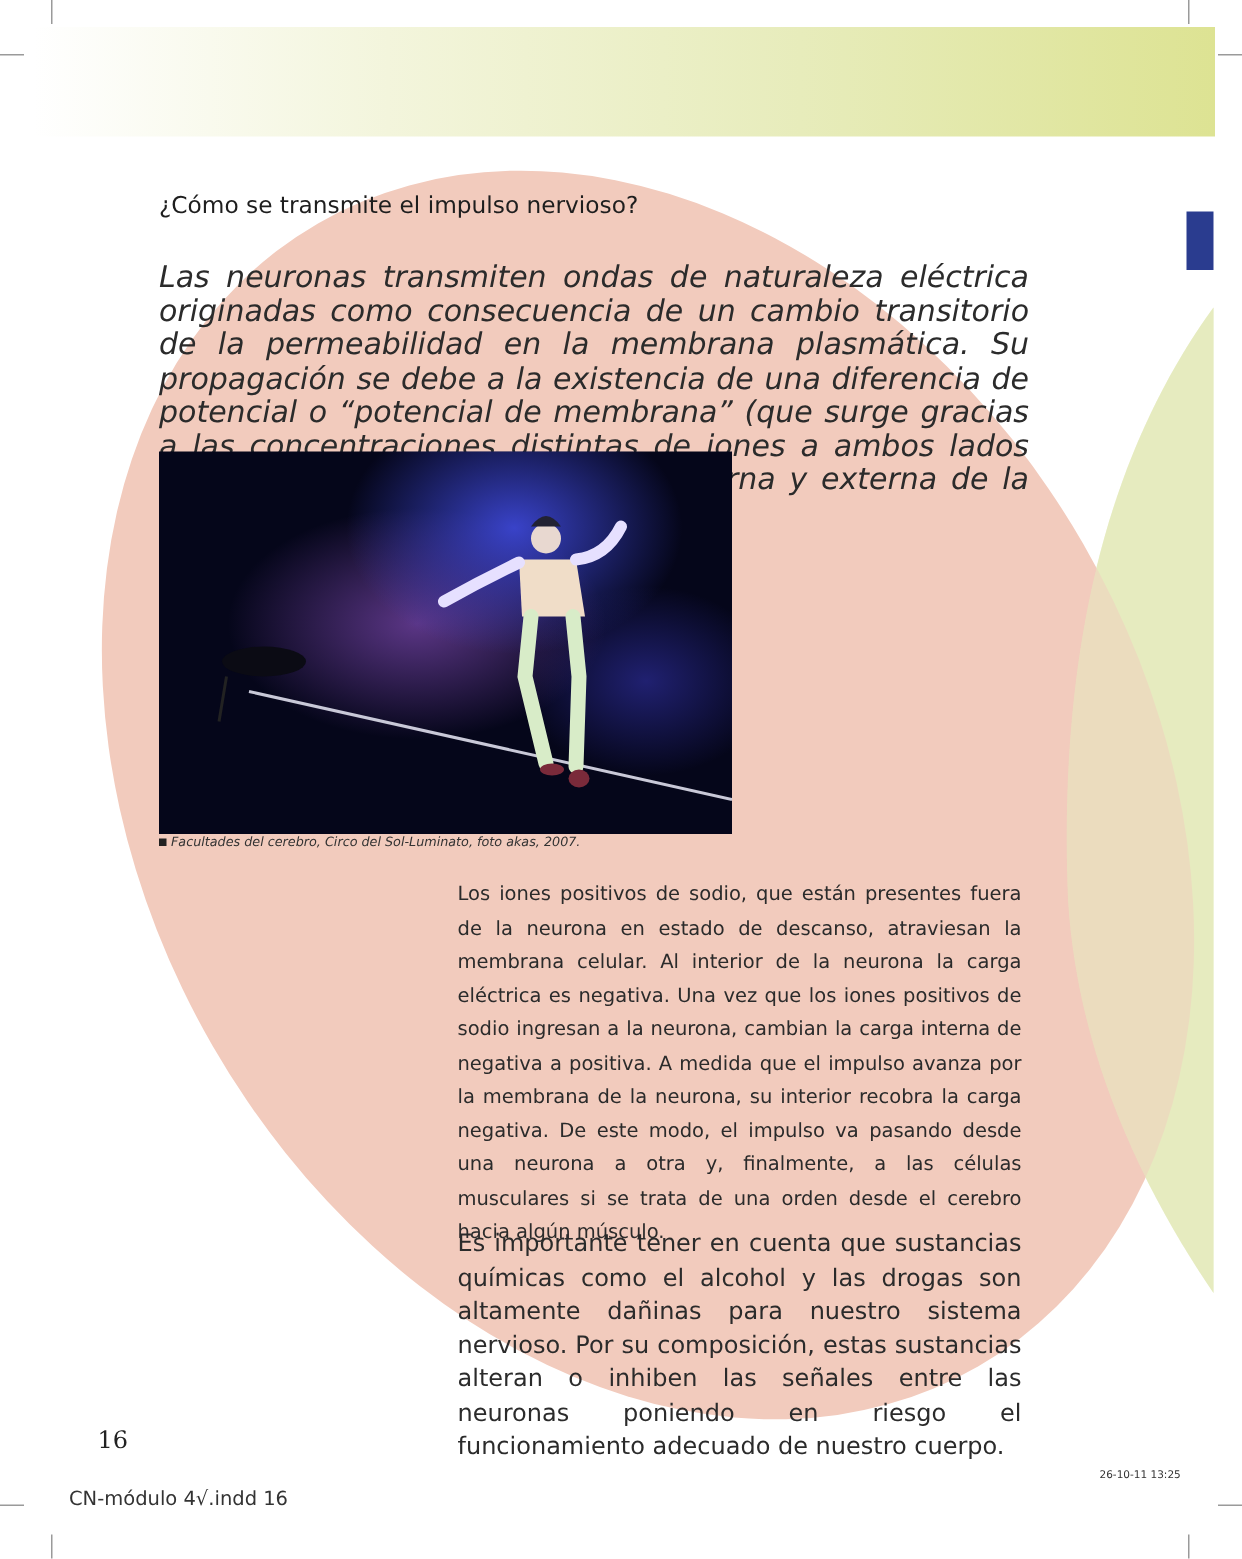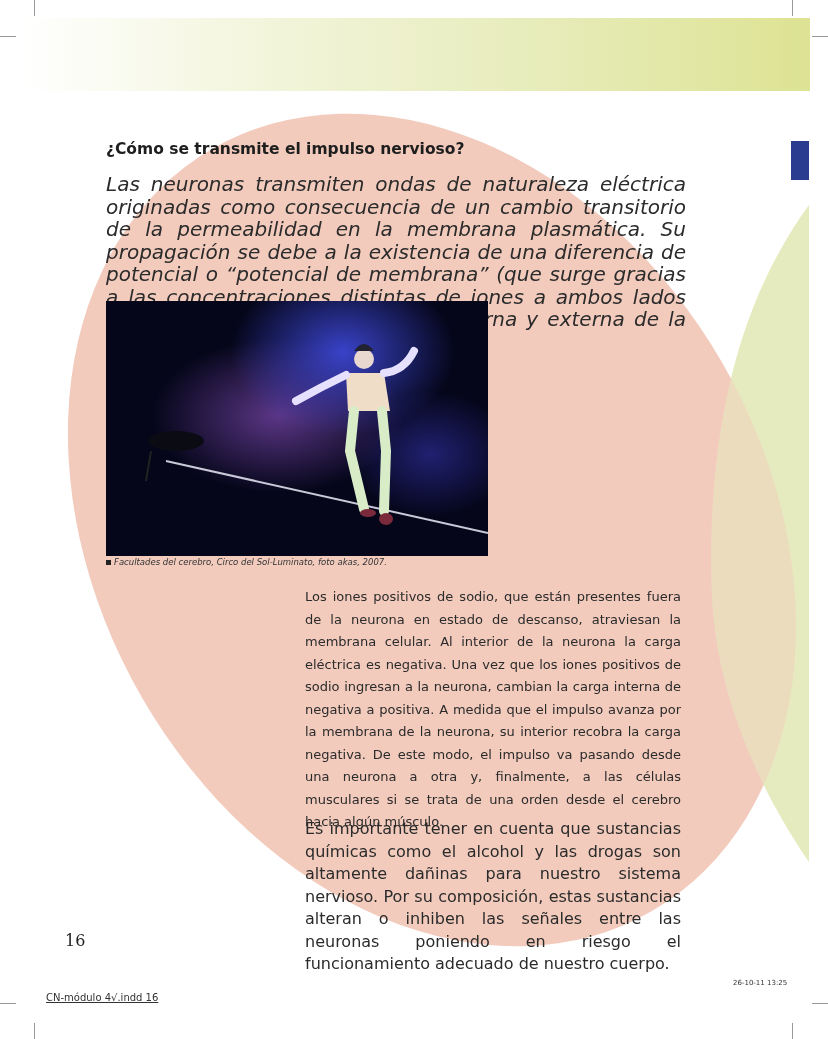--- a/index.html
+++ b/index.html
@@ -3,34 +3,34 @@
 <meta charset="utf-8">
 <style>
   html, body { margin: 0; padding: 0; background: #ffffff; }
   body { width: 828px; height: 1039px; position: relative; overflow: hidden; font-family: "DejaVu Sans", sans-serif; color: #2b2b2b; }
   .bg-svg { position: absolute; left: 0; top: 0; width: 828px; height: 1039px; z-index: 0; }
   .header-band { position: absolute; left: 22px; top: 18px; width: 788px; height: 73px;
     background: linear-gradient(90deg, #ffffff 0%, #f3f5dc 30%, #e7ecbb 65%, #dde393 100%); z-index: 1; }
   .crop { position: absolute; background: #9a9a9a; z-index: 2; }
   .blue-tab { position: absolute; left: 791px; top: 141px; width: 18px; height: 39px; background: #2a3c8f; z-index: 2; }
   .content { position: absolute; z-index: 3; }
-  h2.title { position: absolute; left: 106px; top: 140px; margin: 0; font-size: 15.5px; font-weight: bold; color: #1e1e1e; white-space: nowrap; z-index: 3; }
+  h2.title { position: absolute; left: 106px; top: 128px; margin: 0; font-size: 15.5px; font-weight: normal; color: #1e1e1e; white-space: nowrap; z-index: 3; }
   .para1 { left: 106px; top: 173px; width: 580px; font-size: 20px; line-height: 22.5px; text-align: justify; font-style: italic; }
   .para2 { left: 305px; top: 586px; width: 376px; font-size: 13px; line-height: 22.5px; text-align: justify; }
   .para3 { left: 305px; top: 818px; width: 376px; font-size: 16px; line-height: 22.5px; text-align: justify; }
   .photo { position: absolute; left: 106px; top: 301px; width: 382px; height: 255px; z-index: 3; overflow: hidden;
     background:
       radial-gradient(ellipse 160px 120px at 62% 20%, rgba(60,70,210,0.95), rgba(40,40,160,0) 70%),
       radial-gradient(ellipse 180px 110px at 45% 45%, rgba(120,70,170,0.75), rgba(70,40,130,0) 70%),
       radial-gradient(ellipse 120px 90px at 85% 60%, rgba(50,50,170,0.6), rgba(30,30,100,0) 70%),
       #05061a; }
   .caption { position: absolute; left: 106px; top: 557px; font-size: 8.5px; font-style: italic; color: #333; white-space: nowrap; z-index: 3; }
   .caption .bullet { display: inline-block; width: 5px; height: 5px; background: #222; margin-right: 3px; vertical-align: middle; }
-  .page-num { position: absolute; left: 65px; top: 931px; font-family: "DejaVu Serif", serif; font-size: 16px; color: #222; z-index: 3; }
-  .slug-left { position: absolute; left: 46px; top: 992px; font-size: 10px; color: #333; z-index: 3; white-space: nowrap; text-decoration: underline; }
+  .page-num { position: absolute; left: 65px; top: 950px; font-family: "DejaVu Serif", serif; font-size: 16px; color: #222; z-index: 3; }
+  .slug-left { position: absolute; left: 46px; top: 992px; font-size: 13px; color: #333; z-index: 3; white-space: nowrap; }
   .slug-right { position: absolute; left: 733px; top: 979px; font-size: 7px; color: #333; z-index: 3; white-space: nowrap; }
 </style>
 </head>
 <body>
 
 <svg class="bg-svg" viewBox="0 0 828 1039" xmlns="http://www.w3.org/2000/svg">
 
   <path d="M809 205 C 740 300, 705 430, 712 600 C 718 700, 760 790, 809 862 Z" fill="#e6ebbf"></path>
 
   <ellipse cx="432" cy="530" rx="335" ry="440" transform="rotate(-30 432 530)" fill="#f2cbbd"></ellipse>

